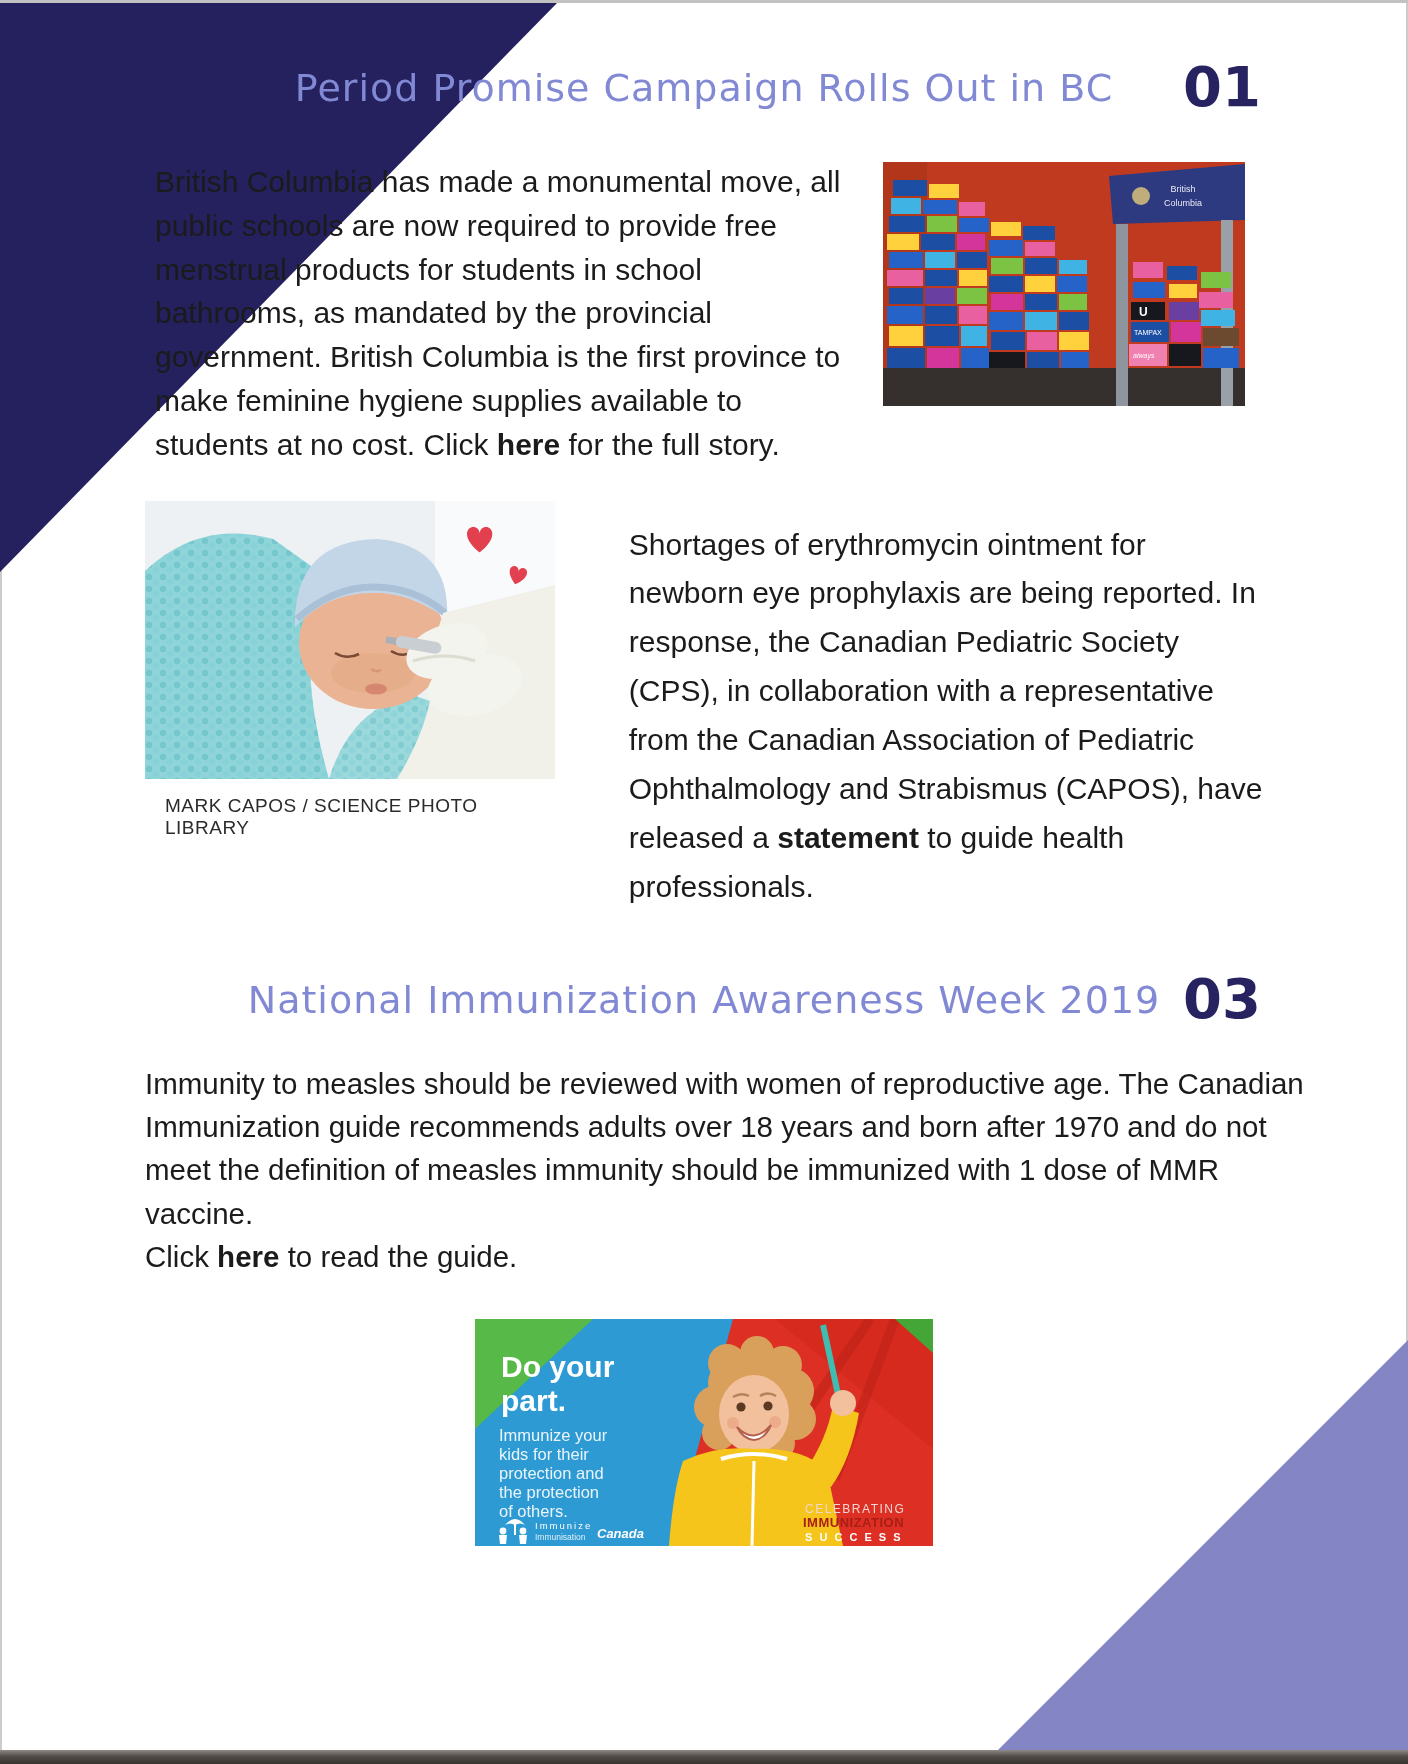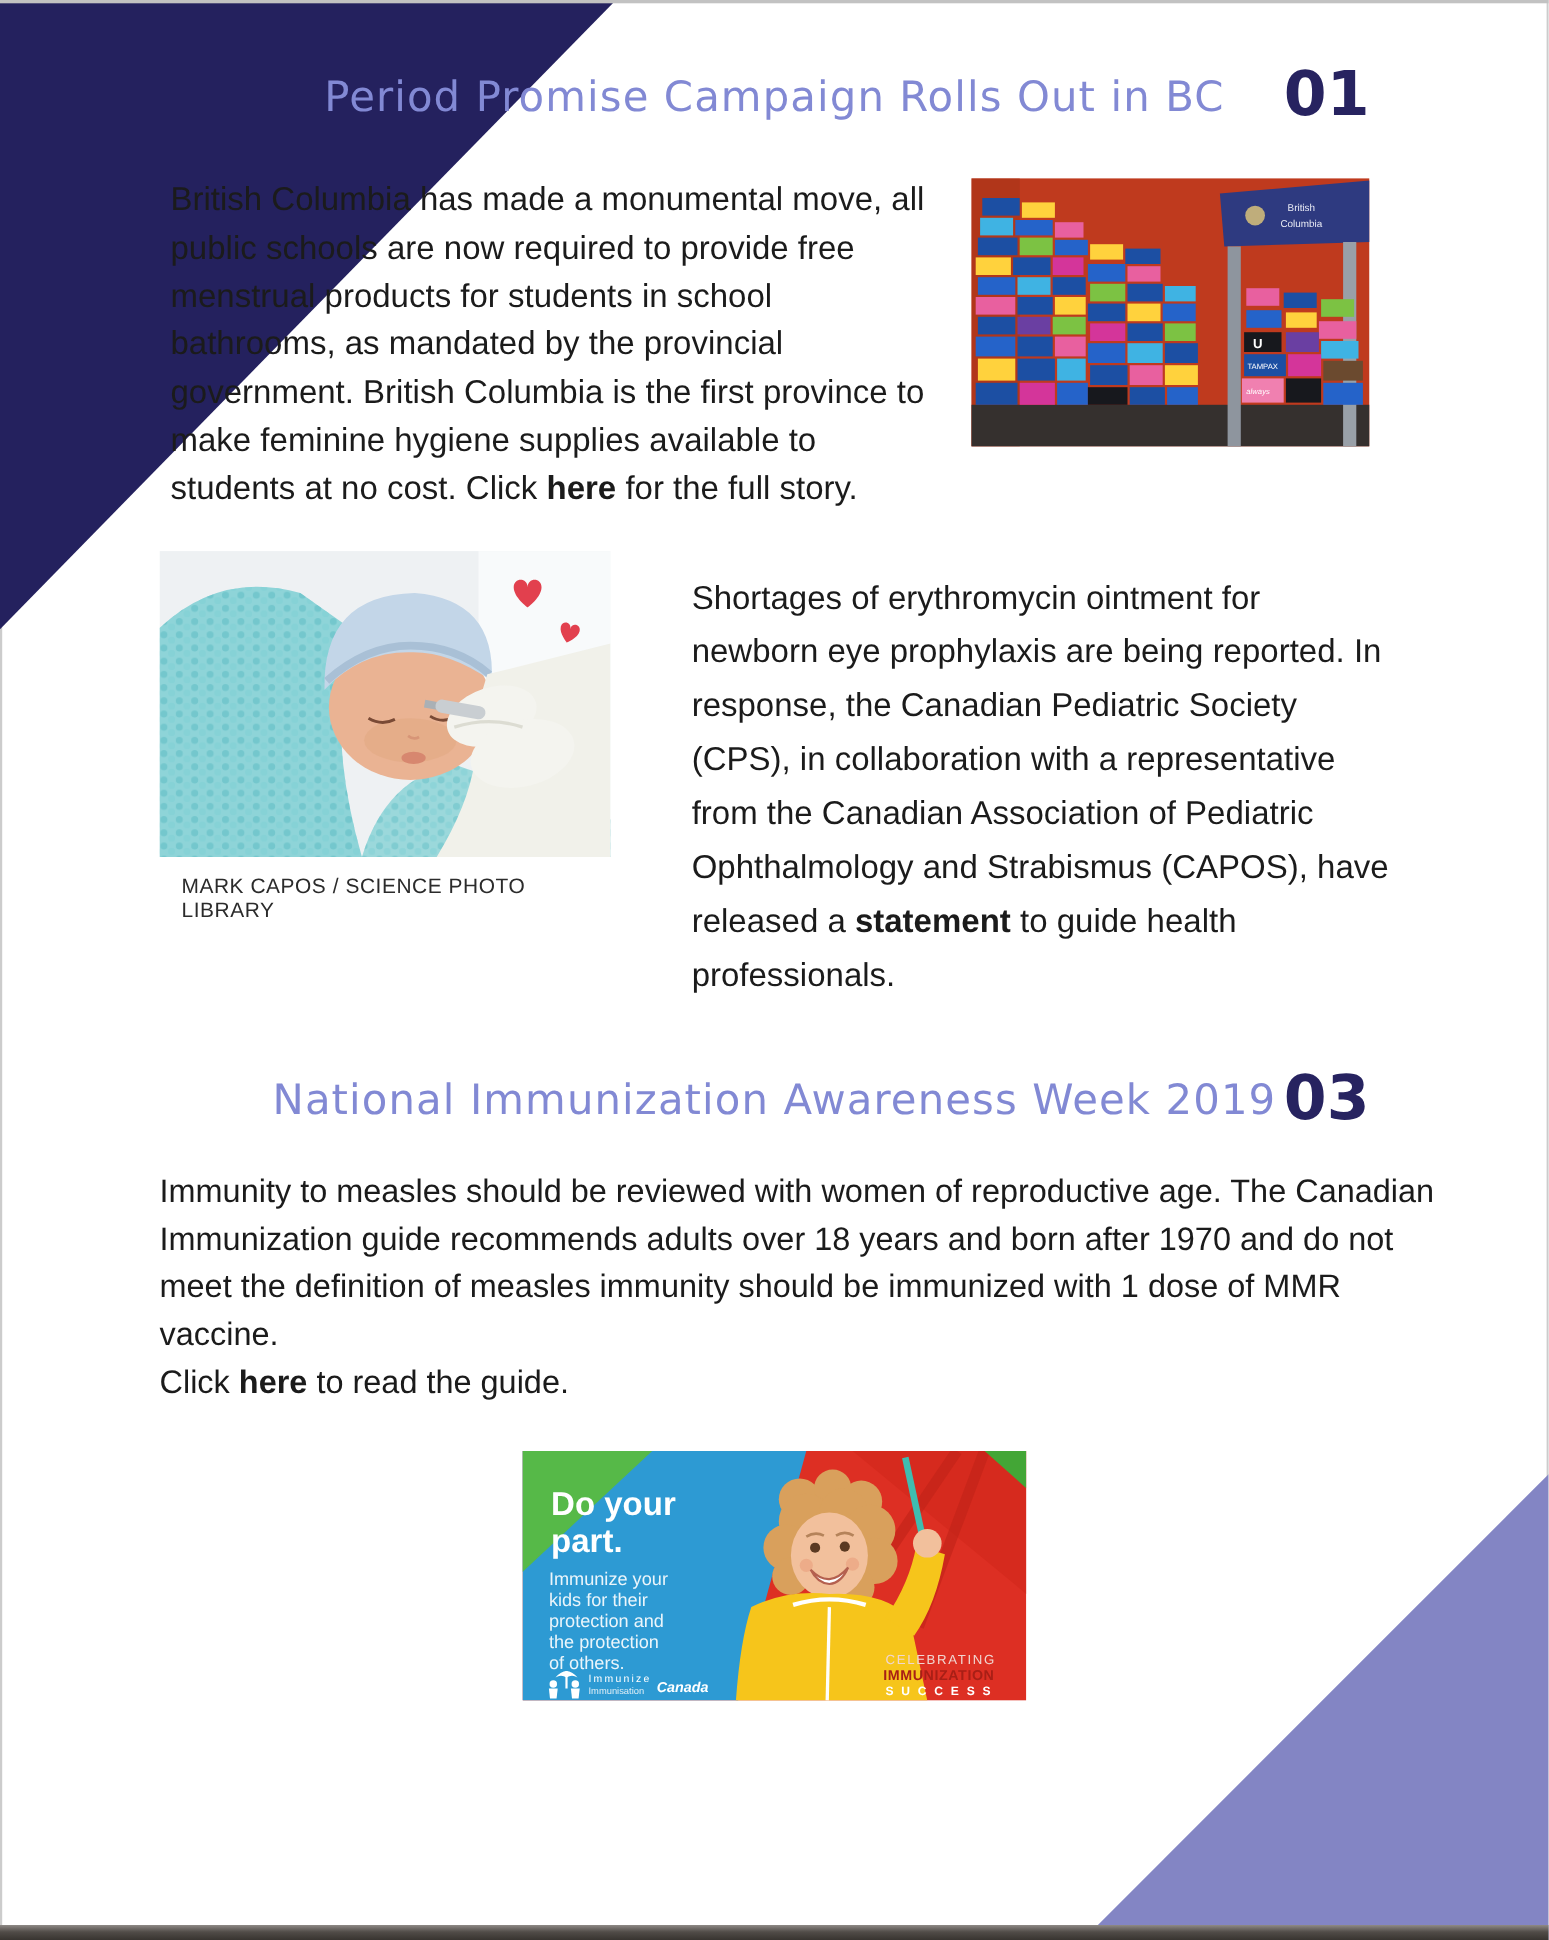--- a/index.html
+++ b/index.html
@@ -18,21 +18,21 @@
   .brand{padding-top:28px;text-align:center;}
   .brand-word{font-family:"DejaVu Sans",sans-serif;font-weight:bold;font-size:42px;
               letter-spacing:3px;color:#7377b9;margin-top:0px;}
   .sec-head{position:relative;text-align:center;}
   .sec-title{display:inline-block;font-family:"DejaVu Sans",sans-serif;font-weight:normal;
              font-size:38px;letter-spacing:1px;margin:0;}
   .title-purple{color:#8289d4;}
   .title-navy{color:#2a2766;}
   .num{position:absolute;top:50%;transform:translateY(-52%);
        font-family:"DejaVu Sans",sans-serif;font-weight:bold;font-size:56px;line-height:1;}
-  .num-right{right:18px;}
+  .num-right{right:2px;}
   .num-left{left:2px;}
   .num-navy{color:#272360;}
   .num-purple{color:#9598d8;}
   .head-1{margin-top:66px;text-decoration:underline;}
   .row-1{margin-top:50px;display:flex;align-items:flex-start;padding-left:10px;}
   .body-text{font-size:30px;line-height:1.46;margin:0;}
   .row-1 .body-text{width:700px;}
   .inline-link{font-weight:bold;color:inherit;text-decoration:none;}
   .fig{margin:0;padding:0;}
   .fig-products{margin-left:28px;margin-top:2px;width:362px;height:244px;}

